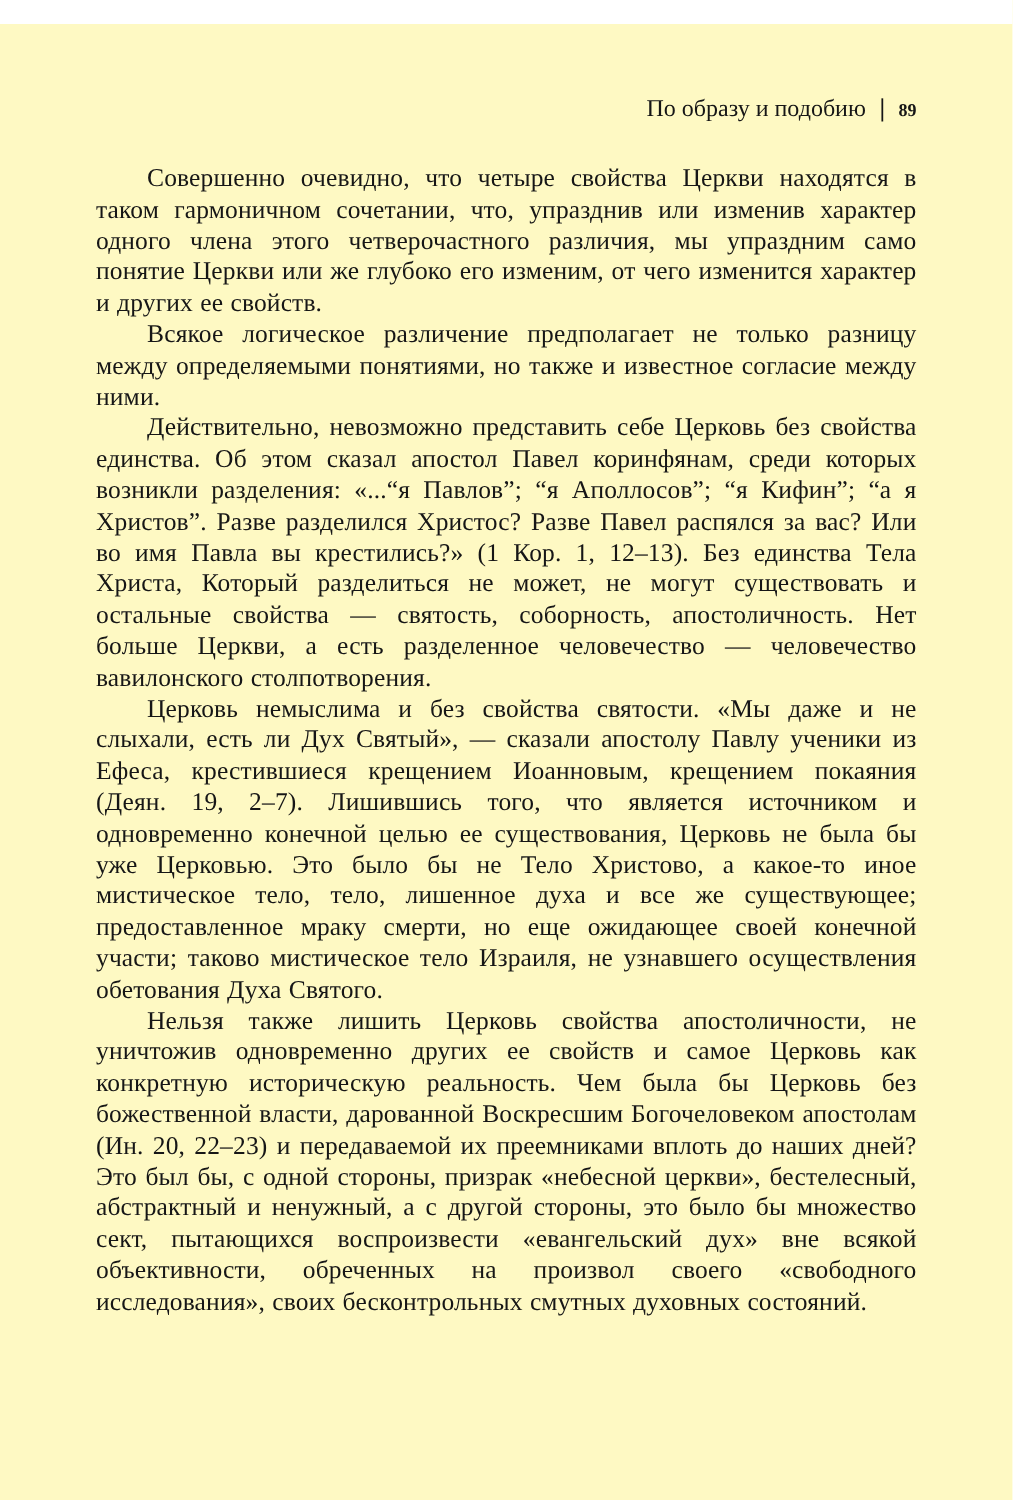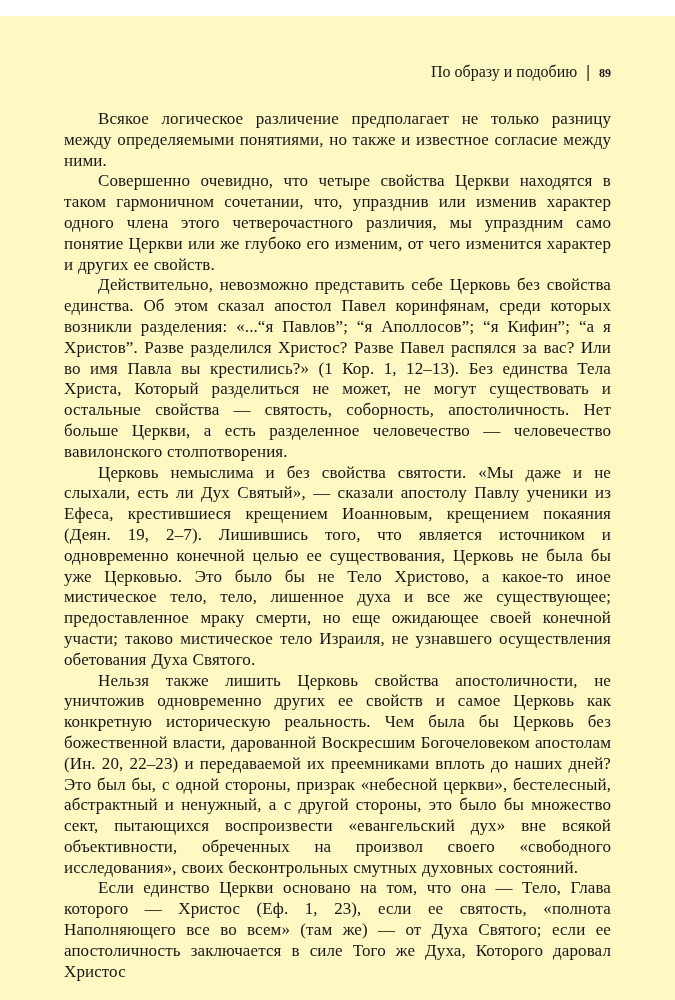--- a/index.html
+++ b/index.html
@@ -57,21 +57,20 @@
 
 <div class="page">
 
   <div class="running-header">
     <span class="hdr-title">По образу и подобию</span>
     <span class="hdr-sep">|</span>
     <span class="hdr-page">89</span>
   </div>
 
   <div class="body-text">
+    <p>Совершенно очевидно, что четыре свойства Церкви находятся в таком гармоничном сочетании, что, упразднив или изменив характер одного члена этого четверочастного различия, мы упраздним само понятие Церкви или же глубоко его изменим, от чего изменится характер и других ее свойств.</p>
     <p>Всякое логическое различение предполагает не только разницу между определяемыми понятиями, но также и известное согласие между ними.</p>
-    <p>Совершенно очевидно, что четыре свойства Церкви находятся в таком гармоничном сочетании, что, упразднив или изменив характер одного члена этого четверочастного различия, мы упраздним само понятие Церкви или же глубоко его изменим, от чего изменится характер и других ее свойств.</p>
     <p>Действительно, невозможно представить себе Церковь без свойства единства. Об этом сказал апостол Павел коринфянам, среди которых возникли разделения: «...“я Павлов”; “я Аполлосов”; “я Кифин”; “а я Христов”. Разве разделился Христос? Разве Павел распялся за вас? Или во имя Павла вы крестились?» (1 Кор. 1, 12–13). Без единства Тела Христа, Который разделиться не может, не могут существовать и остальные свойства — святость, соборность, апостоличность. Нет больше Церкви, а есть разделенное человечество — человечество вавилонского столпотворения.</p>
     <p>Церковь немыслима и без свойства святости. «Мы даже и не слыхали, есть ли Дух Святый», — сказали апостолу Павлу ученики из Ефеса, крестившиеся крещением Иоанновым, крещением покаяния (Деян. 19, 2–7). Лишившись того, что является источником и одновременно конечной целью ее существования, Церковь не была бы уже Церковью. Это было бы не Тело Христово, а какое-то иное мистическое тело, тело, лишенное духа и все же существующее; предоставленное мраку смерти, но еще ожидающее своей конечной участи; таково мистическое тело Израиля, не узнавшего осуществления обетования Духа Святого.</p>
     <p>Нельзя также лишить Церковь свойства апостоличности, не уничтожив одновременно других ее свойств и самое Церковь как конкретную историческую реальность. Чем была бы Церковь без божественной власти, дарованной Воскресшим Богочеловеком апостолам (Ин. 20, 22–23) и передаваемой их преемниками вплоть до наших дней? Это был бы, с одной стороны, призрак «небесной церкви», бестелесный, абстрактный и ненужный, а с другой стороны, это было бы множество сект, пытающихся воспроизвести «евангельский дух» вне всякой объективности, обреченных на произвол своего «свободного исследования», своих бесконтрольных смутных духовных состояний.</p>
-    <p>Если единство Церкви основано на том, что она — Тело, Глава которого — Христос (Еф. 1, 23), если ее святость, «полнота Наполняющего все во всем» (там же) — от Духа Святого; если ее апостоличность заключается в силе Того же Духа, Которого даровал Христос</p>
   </div>
 
 </div>
 
 </body></html>

